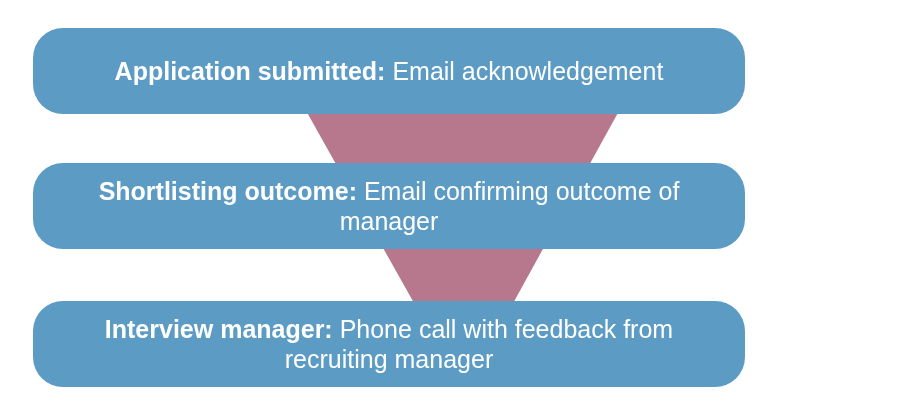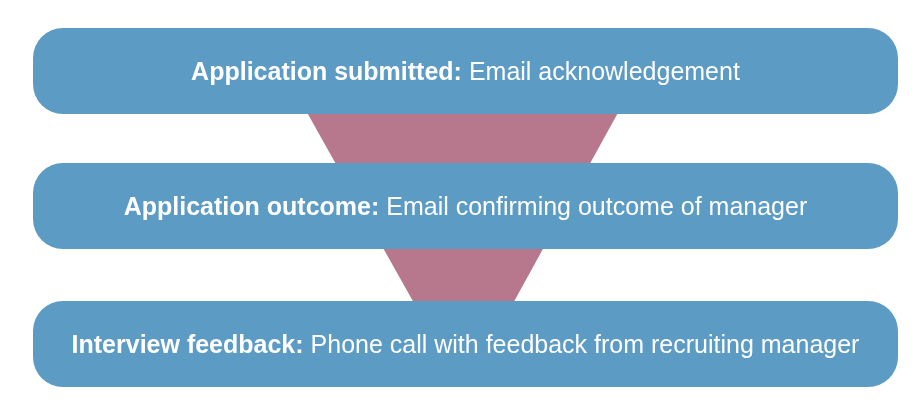--- a/index.html
+++ b/index.html
@@ -27,21 +27,21 @@
     width: 920px;
     height: 285px;
     background: var(--funnel);
     
     clip-path: polygon(300px 0px, 625px 0px, 468px 285px, 460px 285px);
     z-index: 0;
   }
   .bar {
     position: absolute;
     left: 33px;
-    width: 865px;
+    width: 712px;
     height: 86px;
     background: var(--bar);
     border-radius: 30px;
     z-index: 1;
     display: flex;
     align-items: center;
     justify-content: center;
     color: var(--text);
     font-size: 25px;
     line-height: 1.2;
@@ -62,25 +62,25 @@
 
   <div class="bar bar-1">
     <span>
       <b>Application submitted:</b>
       <span>Email acknowledgement</span>
     </span>
   </div>
 
   <div class="bar bar-2">
     <span>
-      <b>Application outcome:</b>
+      <b>Shortlisting outcome:</b>
       <span>Email confirming outcome of manager</span>
     </span>
   </div>
 
   <div class="bar bar-3">
     <span>
-      <b>Interview feedback:</b>
+      <b>Interview manager:</b>
       <span>Phone call with feedback from recruiting manager</span>
     </span>
   </div>
 
 </div>
 
 </body></html>

